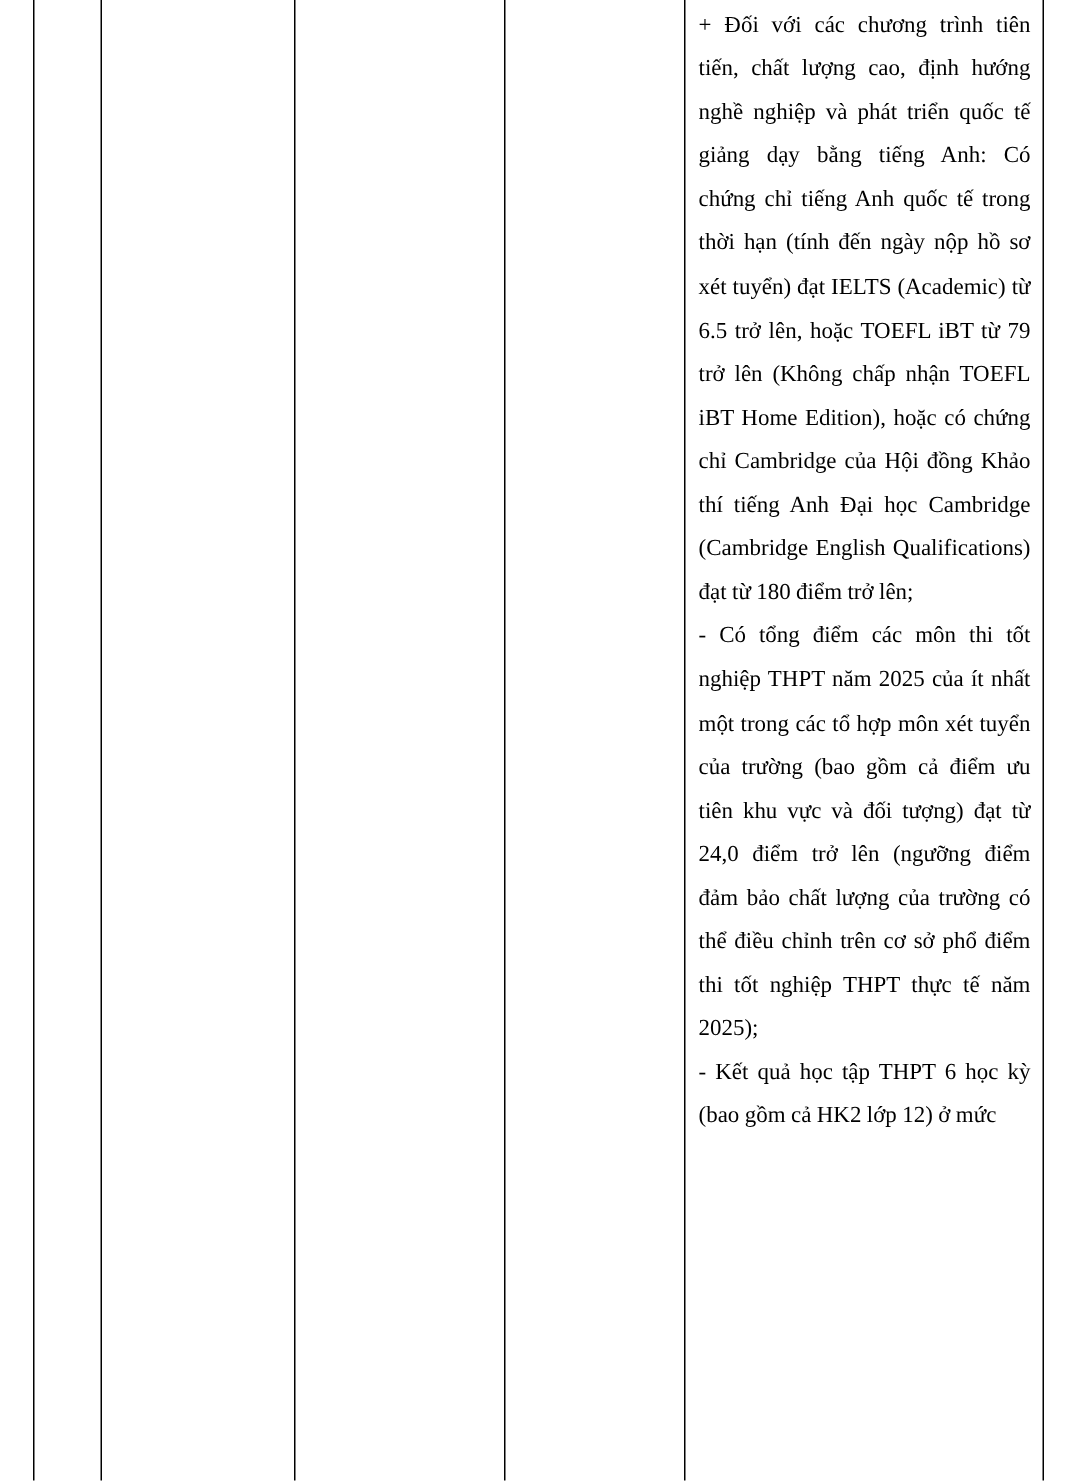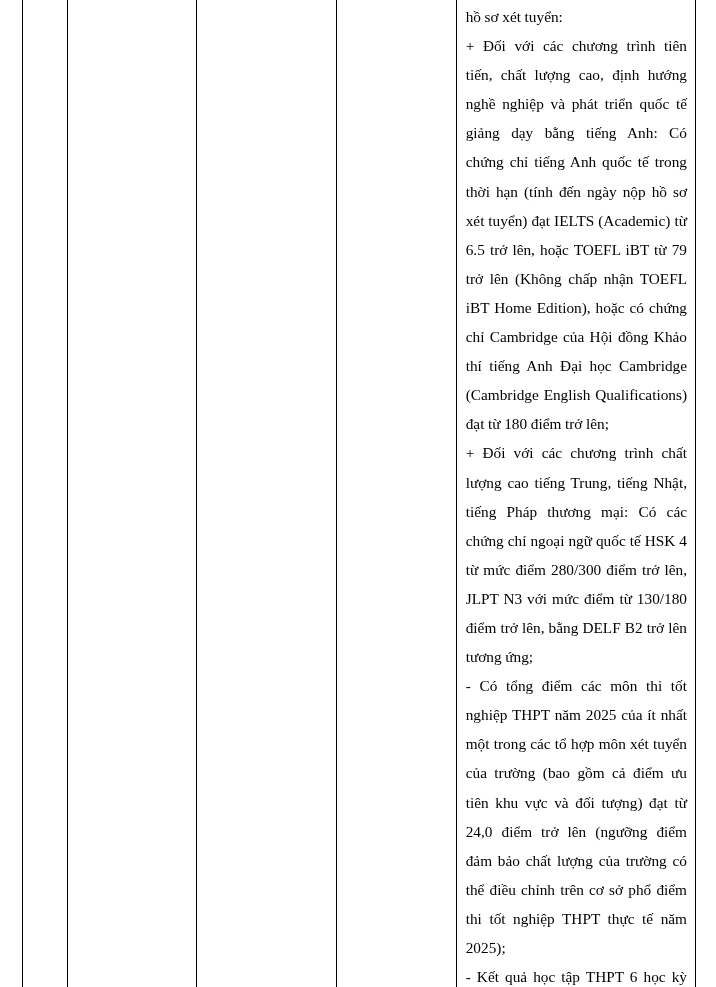--- a/index.html
+++ b/index.html
@@ -77,22 +77,20 @@
     <div class="col col-3">
       <div class="cell-text"></div>
     </div>
 
     <div class="col col-4">
       <div class="cell-text"></div>
     </div>
 
     <div class="col col-5">
       <div class="cell-text">
-        <p>hồ sơ xét tuyển:</p>
         <p>+ Đối với các chương trình tiên tiến, chất lượng cao, định hướng nghề nghiệp và phát triển quốc tế giảng dạy bằng tiếng Anh: Có chứng chỉ tiếng Anh quốc tế trong thời hạn (tính đến ngày nộp hồ sơ xét tuyển) đạt IELTS (Academic) từ 6.5 trở lên, hoặc TOEFL iBT từ 79 trở lên (Không chấp nhận TOEFL iBT Home Edition), hoặc có chứng chỉ Cambridge của Hội đồng Khảo thí tiếng Anh Đại học Cambridge (Cambridge English Qualifications) đạt từ 180 điểm trở lên;</p>
-        <p>+ Đối với các chương trình chất lượng cao tiếng Trung, tiếng Nhật, tiếng Pháp thương mại: Có các chứng chỉ ngoại ngữ quốc tế HSK 4 từ mức điểm 280/300 điểm trở lên, JLPT N3 với mức điểm từ 130/180 điểm trở lên, bằng DELF B2 trở lên tương ứng;</p>
         <p>- Có tổng điểm các môn thi tốt nghiệp THPT năm 2025 của ít nhất một trong các tổ hợp môn xét tuyển của trường (bao gồm cả điểm ưu tiên khu vực và đối tượng) đạt từ 24,0 điểm trở lên (ngưỡng điểm đảm bảo chất lượng của trường có thể điều chỉnh trên cơ sở phổ điểm thi tốt nghiệp THPT thực tế năm 2025);</p>
         <p>- Kết quả học tập THPT 6 học kỳ (bao gồm cả HK2 lớp 12) ở mức</p>
       </div>
     </div>
 
   </div>
 </div>
 
 </body></html>

